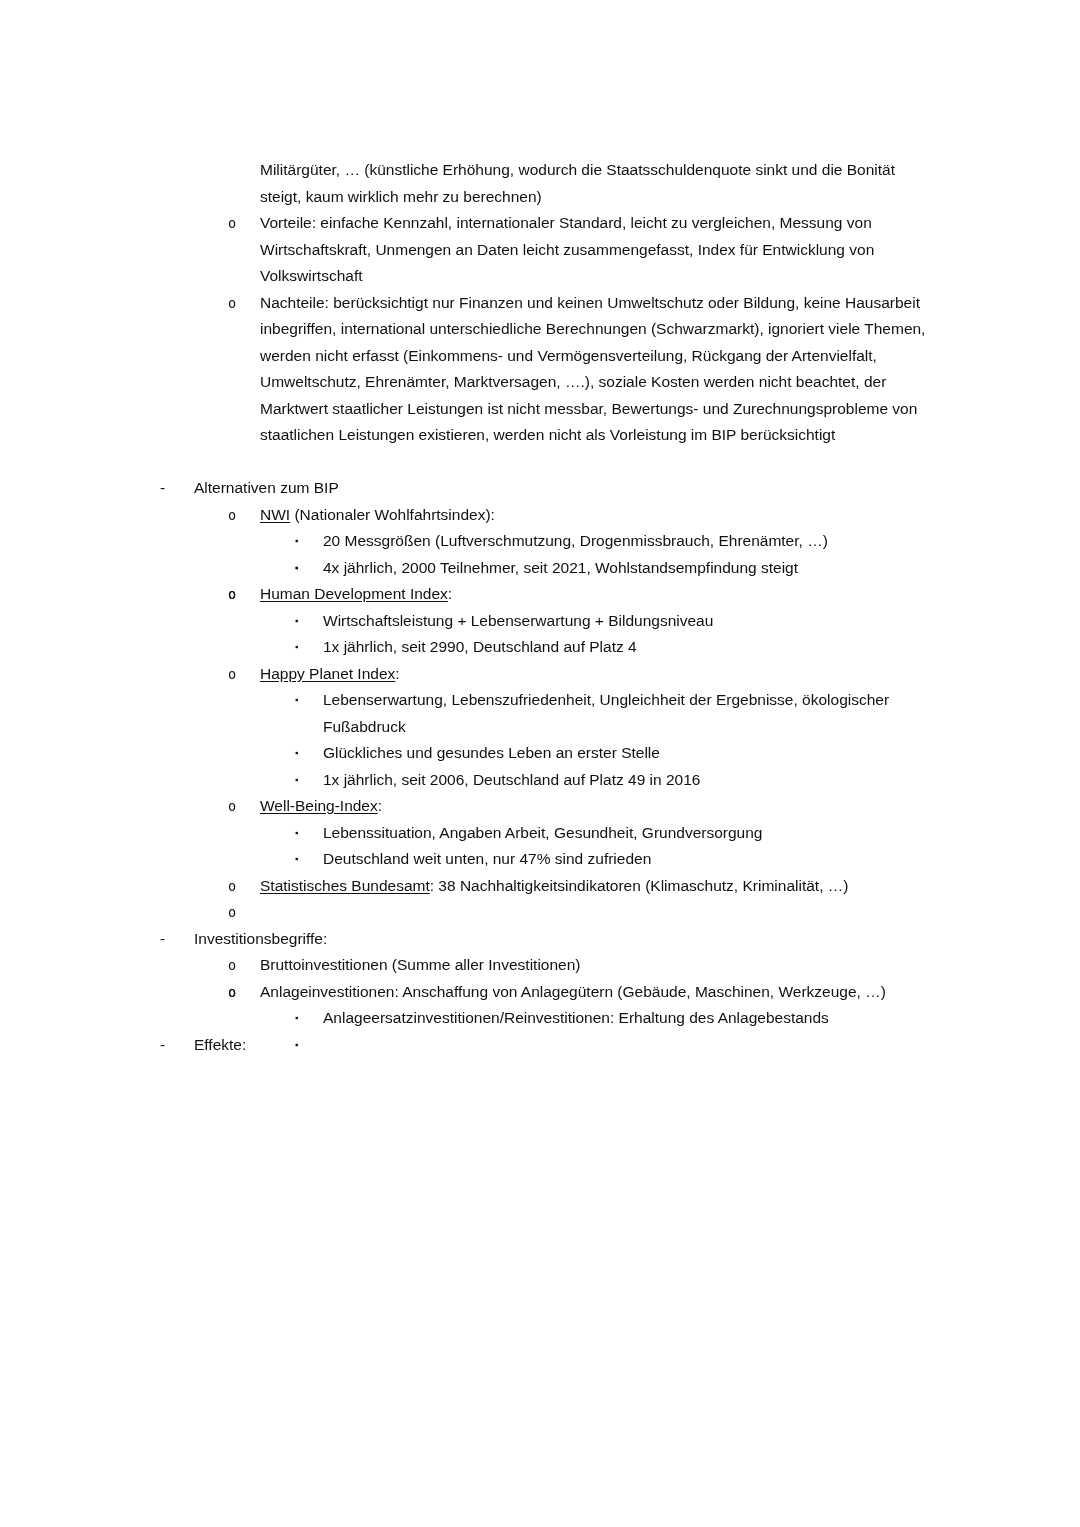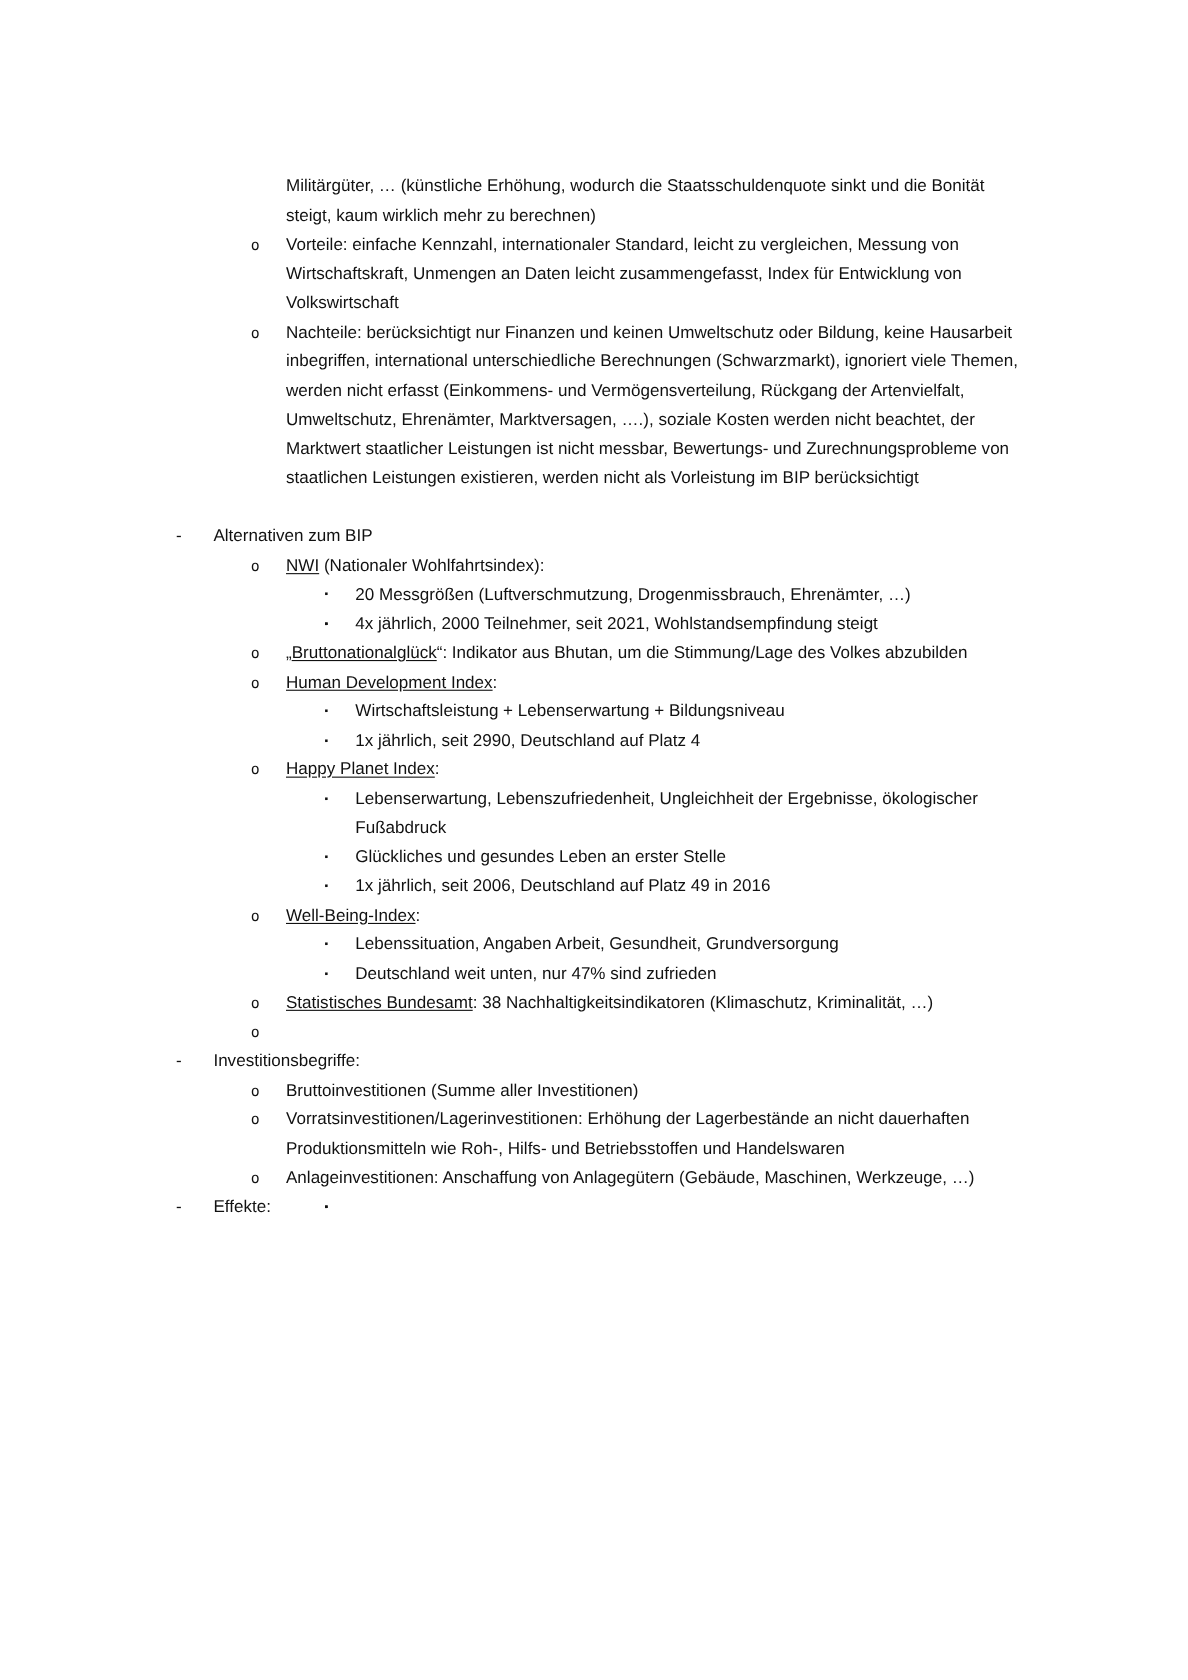--- a/index.html
+++ b/index.html
@@ -54,35 +54,35 @@
   <div class="content">
       <div class="block lvl1"><span><span>Militärgüter, … (künstliche Erhöhung, wodurch die Staatsschuldenquote sinkt und die Bonität steigt, kaum wirklich mehr zu berechnen)</span></span></div>
       <div class="block lvl1"><span class="bullet">o</span><span><span>Vorteile: einfache Kennzahl, internationaler Standard, leicht zu vergleichen, Messung von Wirtschaftskraft, Unmengen an Daten leicht zusammengefasst, Index für Entwicklung von Volkswirtschaft</span></span></div>
       <div class="block lvl1"><span class="bullet">o</span><span><span>Nachteile: berücksichtigt nur Finanzen und keinen Umweltschutz oder Bildung, keine Hausarbeit inbegriffen, international unterschiedliche Berechnungen (Schwarzmarkt), ignoriert viele Themen, werden nicht erfasst (Einkommens- und Vermögensverteilung, Rückgang der Artenvielfalt, Umweltschutz, Ehrenämter, Marktversagen,  ….), soziale Kosten werden nicht beachtet, der Marktwert staatlicher Leistungen ist nicht messbar, Bewertungs- und Zurechnungsprobleme von staatlichen Leistungen existieren, werden nicht als Vorleistung im BIP berücksichtigt</span></span></div>
       <div class="spacer"></div>
       <div class="block lvl0"><span class="bullet">-</span><span><span>Alternativen zum BIP</span></span></div>
       <div class="block lvl1"><span class="bullet">o</span><span><span class="u">NWI</span><span> (Nationaler Wohlfahrtsindex):</span></span></div>
       <div class="block lvl2"><span class="bullet">▪</span><span><span>20 Messgrößen (Luftverschmutzung, Drogenmissbrauch, Ehrenämter, …)</span></span></div>
       <div class="block lvl2"><span class="bullet">▪</span></div>
       <div class="block lvl2"><span class="bullet">▪</span><span><span>4x jährlich, 2000 Teilnehmer, seit 2021, Wohlstandsempfindung steigt</span></span></div>
-      <div class="block lvl1"><span class="bullet">o</span><span><span>„</span><span class="u">Bruttonationalglück</span><span>“: Indikator aus Bhutan, um die Stimmung/Lage des Volkes abzubilden</span></span></div>
+      <div class="block lvl1"><span class="bullet">o</span></div>
       <div class="block lvl1"><span class="bullet">o</span><span><span class="u">Human Development Index</span><span>:</span></span></div>
       <div class="block lvl2"><span class="bullet">▪</span><span><span>Wirtschaftsleistung + Lebenserwartung + Bildungsniveau</span></span></div>
       <div class="block lvl2"><span class="bullet">▪</span><span><span>1x jährlich, seit 2990, Deutschland auf Platz 4</span></span></div>
       <div class="block lvl1"><span class="bullet">o</span><span><span class="u">Happy Planet Index</span><span>:</span></span></div>
       <div class="block lvl2"><span class="bullet">▪</span><span><span>Lebenserwartung, Lebenszufriedenheit, Ungleichheit der Ergebnisse, ökologischer Fußabdruck</span></span></div>
       <div class="block lvl2"><span class="bullet">▪</span><span><span>Glückliches und gesundes Leben an erster Stelle</span></span></div>
       <div class="block lvl2"><span class="bullet">▪</span><span><span>1x jährlich, seit 2006, Deutschland auf Platz 49 in 2016</span></span></div>
       <div class="block lvl1"><span class="bullet">o</span><span><span class="u">Well-Being-Index</span><span>:</span></span></div>
       <div class="block lvl2"><span class="bullet">▪</span><span><span>Lebenssituation, Angaben Arbeit, Gesundheit, Grundversorgung</span></span></div>
       <div class="block lvl2"><span class="bullet">▪</span><span><span>Deutschland weit unten, nur 47% sind zufrieden</span></span></div>
       <div class="block lvl1"><span class="bullet">o</span><span><span class="u">Statistisches Bundesamt</span><span>: 38 Nachhaltigkeitsindikatoren (Klimaschutz, Kriminalität, …)</span></span></div>
       <div class="block lvl1"><span class="bullet">o</span></div>
       <div class="spacer"></div>
       <div class="block lvl0"><span class="bullet">-</span><span><span>Investitionsbegriffe:</span></span></div>
       <div class="block lvl1"><span class="bullet">o</span><span><span>Bruttoinvestitionen (Summe aller Investitionen)</span></span></div>
-      <div class="block lvl1"><span class="bullet">o</span><span><span>Vorratsinvestitionen/Lagerinvestitionen: Erhöhung der Lagerbestände an nicht dauerhaften Produktionsmitteln wie Roh-, Hilfs- und Betriebsstoffen und Handelswaren</span></span></div>
+      <div class="block lvl1"><span class="bullet">o</span></div>
       <div class="block lvl1"><span class="bullet">o</span><span><span>Anlageinvestitionen: Anschaffung von Anlagegütern (Gebäude, Maschinen, Werkzeuge, …)</span></span></div>
-      <div class="block lvl2"><span class="bullet">▪</span></div>
+      <div class="block lvl2"><span class="bullet">▪</span><span><span>Anlageersatzinvestitionen/Reinvestitionen: Erhaltung des Anlagebestands</span></span></div>
       <div class="block lvl2"><span class="bullet">▪</span></div>
       <div class="block lvl0"><span class="bullet">-</span><span><span>Effekte:</span></span></div>
     </div>
 </div>
 
 </body></html>

